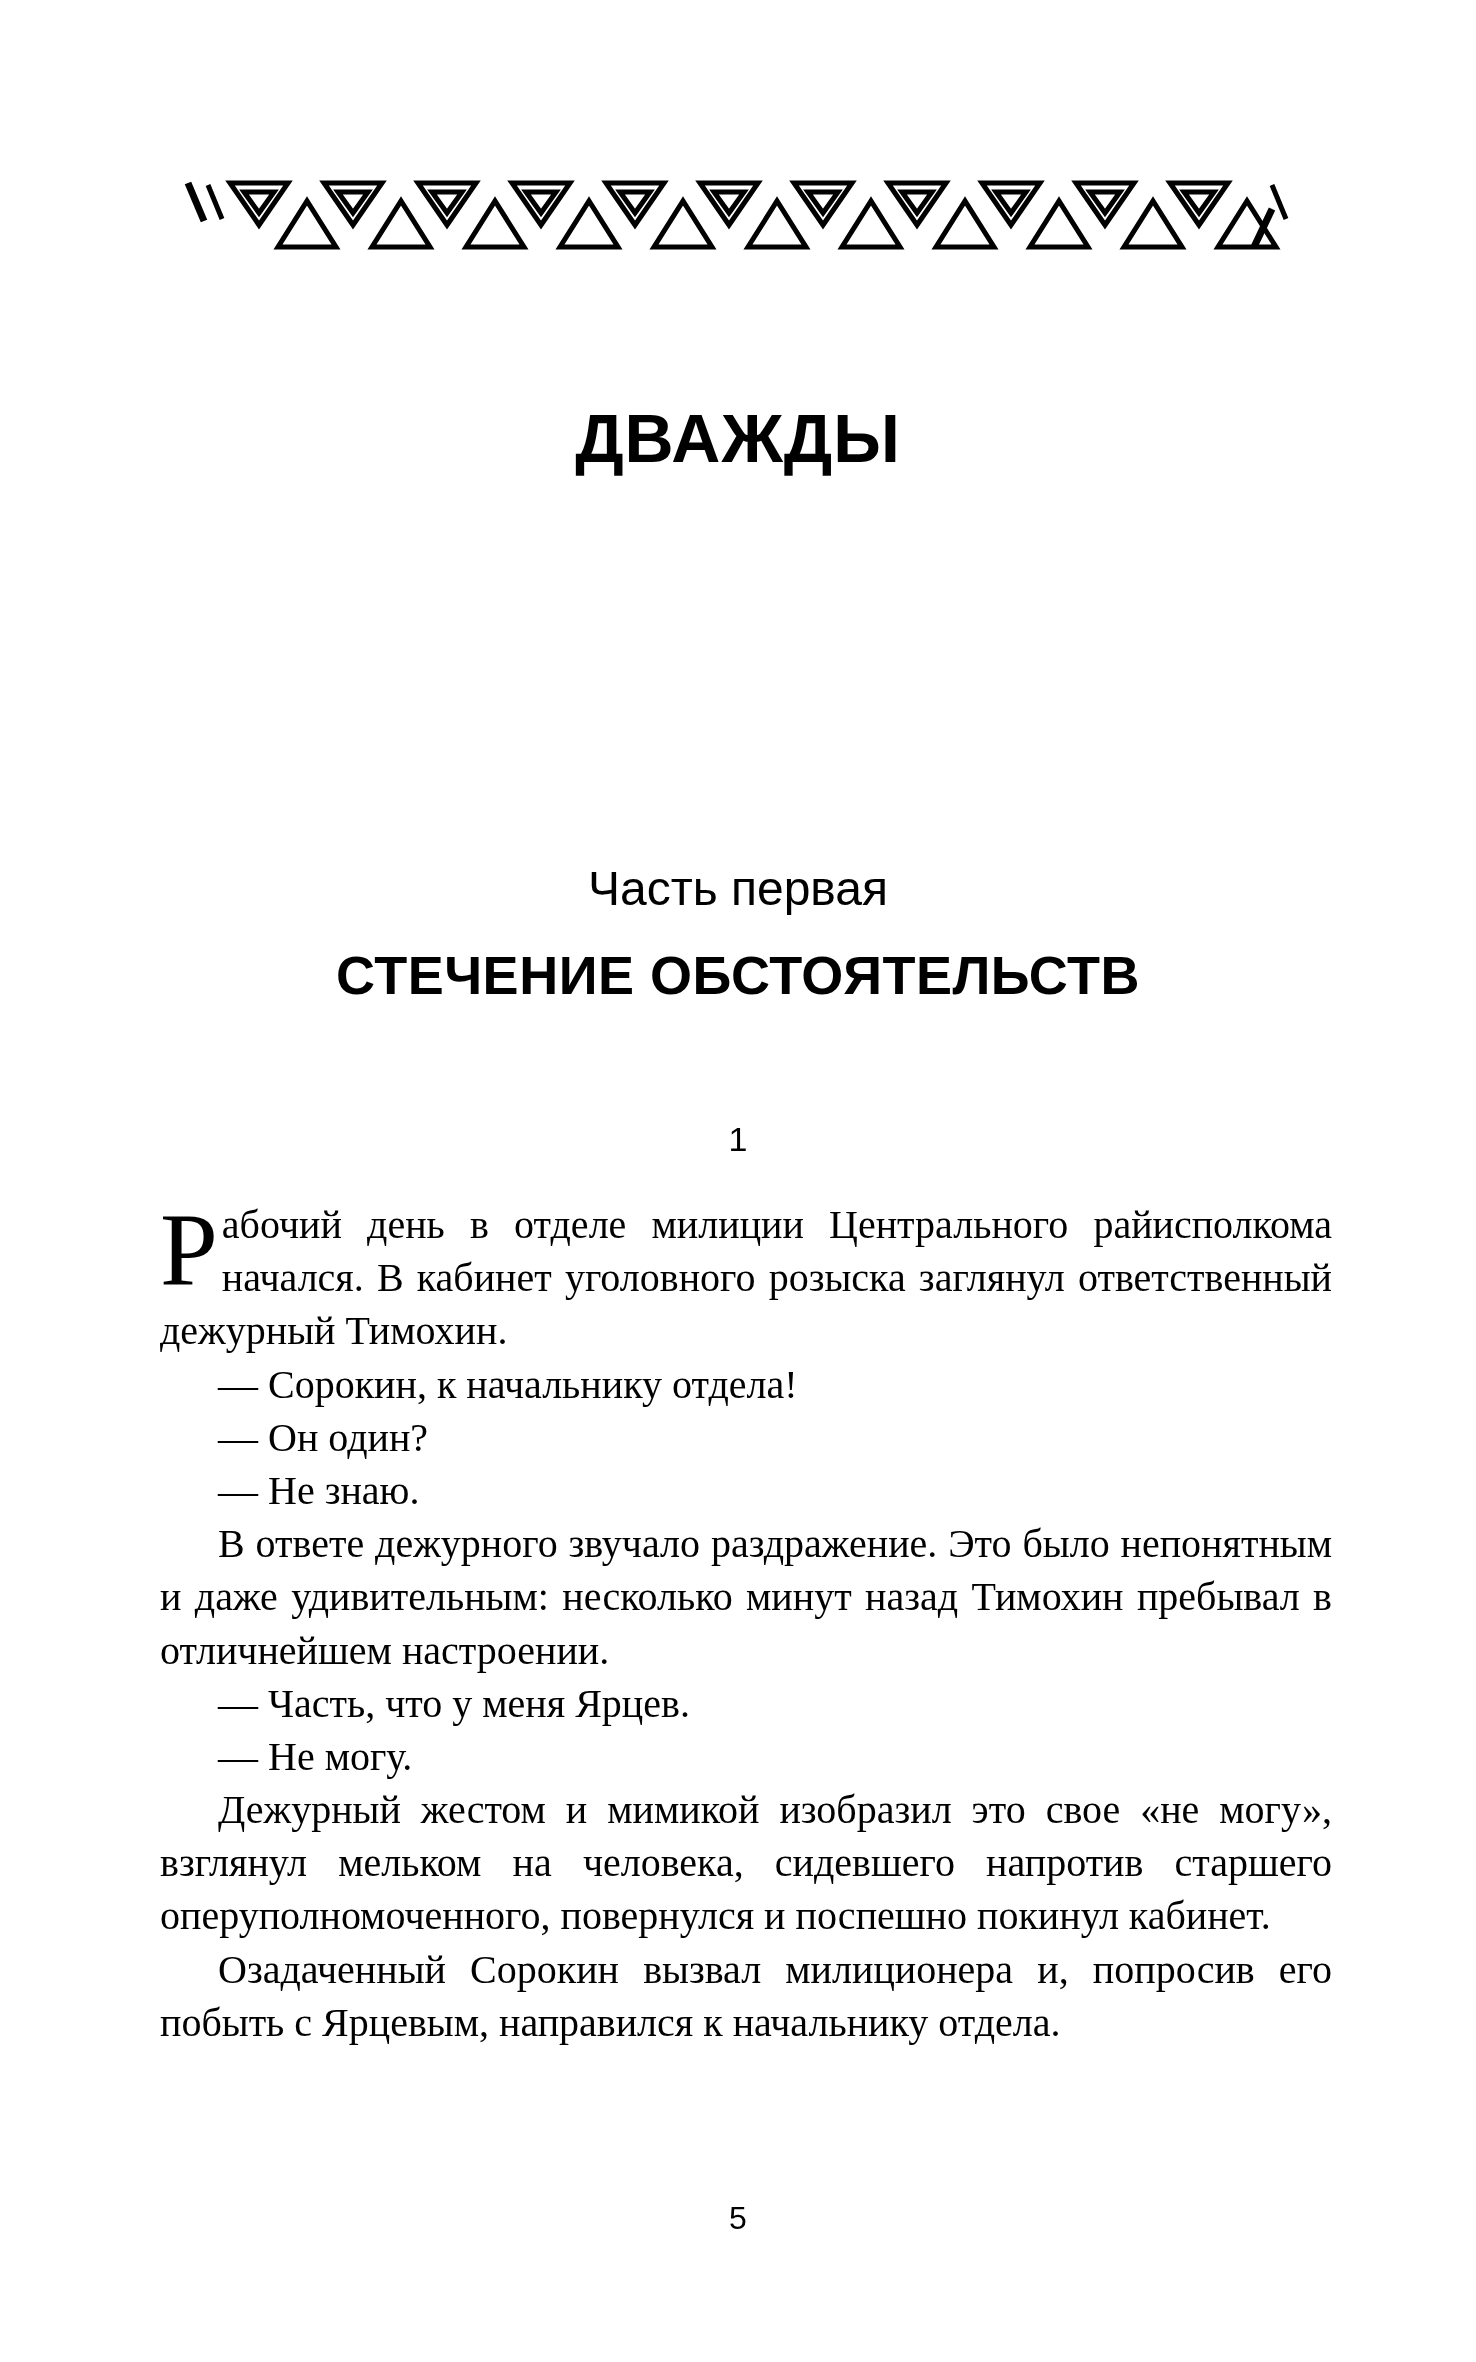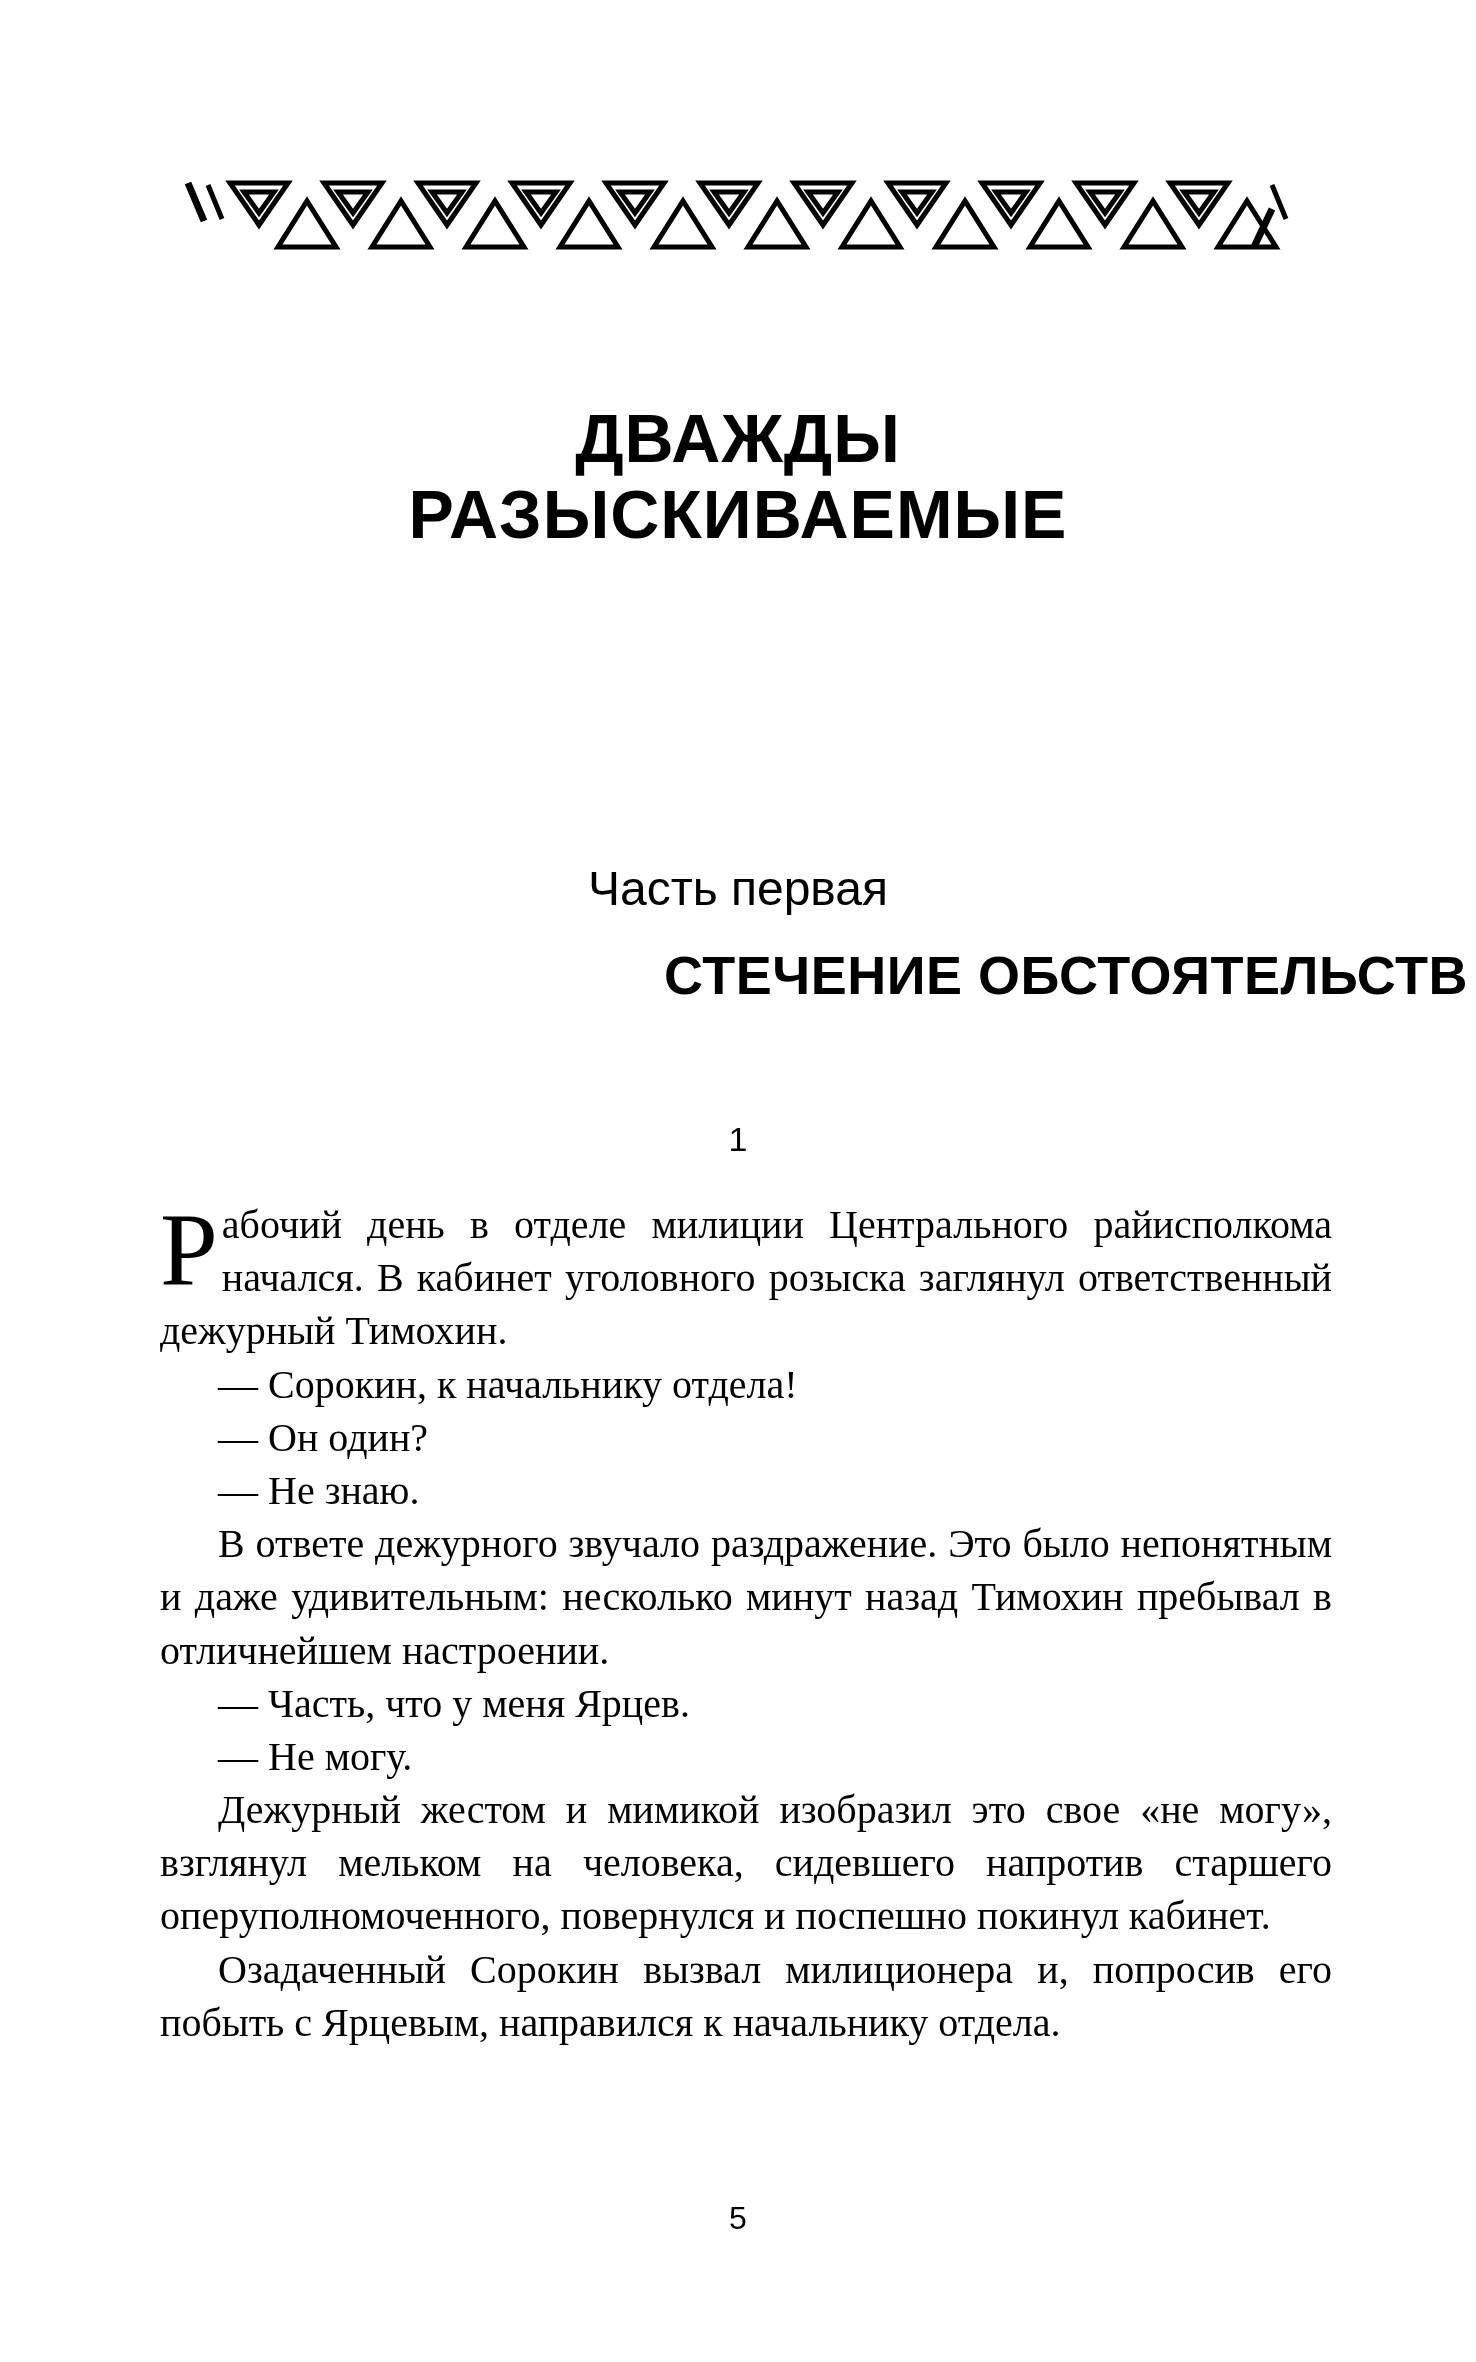--- a/index.html
+++ b/index.html
@@ -69,21 +69,20 @@
     margin: 0 0 26px 0;
     font-weight: normal;
   }
   .part-title {
     font-family: "Liberation Sans", sans-serif;
     font-weight: bold;
     font-size: 54px;
     line-height: 1.15;
     letter-spacing: 0.5px;
     margin: 8px;
-    text-align: right;
   }
 
   .chapter-number {
     position: absolute;
     left: 0;
     top: 1120px;
     width: 1476px;
     text-align: center;
     font-family: "Liberation Sans", sans-serif;
     font-size: 34px;
@@ -183,21 +182,20 @@
 
         <path d="M1094 10 L1108 44"></path>
         <path d="M1076 72 L1094 34" stroke-width="7"></path>
       </g>
     </svg>
   </div>
 
   <div class="title-block">
     <h1 class="book-title">
       <span>ДВАЖДЫ</span><br>
-      <span>РАЗЫСКИВАЕМЫЕ</span>
     </h1>
   </div>
 
   <div class="part-block">
     <div class="part-label">Часть первая</div>
     <div class="part-title">СТЕЧЕНИЕ ОБСТОЯТЕЛЬСТВ</div>
   </div>
 
   <div class="chapter-number">1</div>
 

